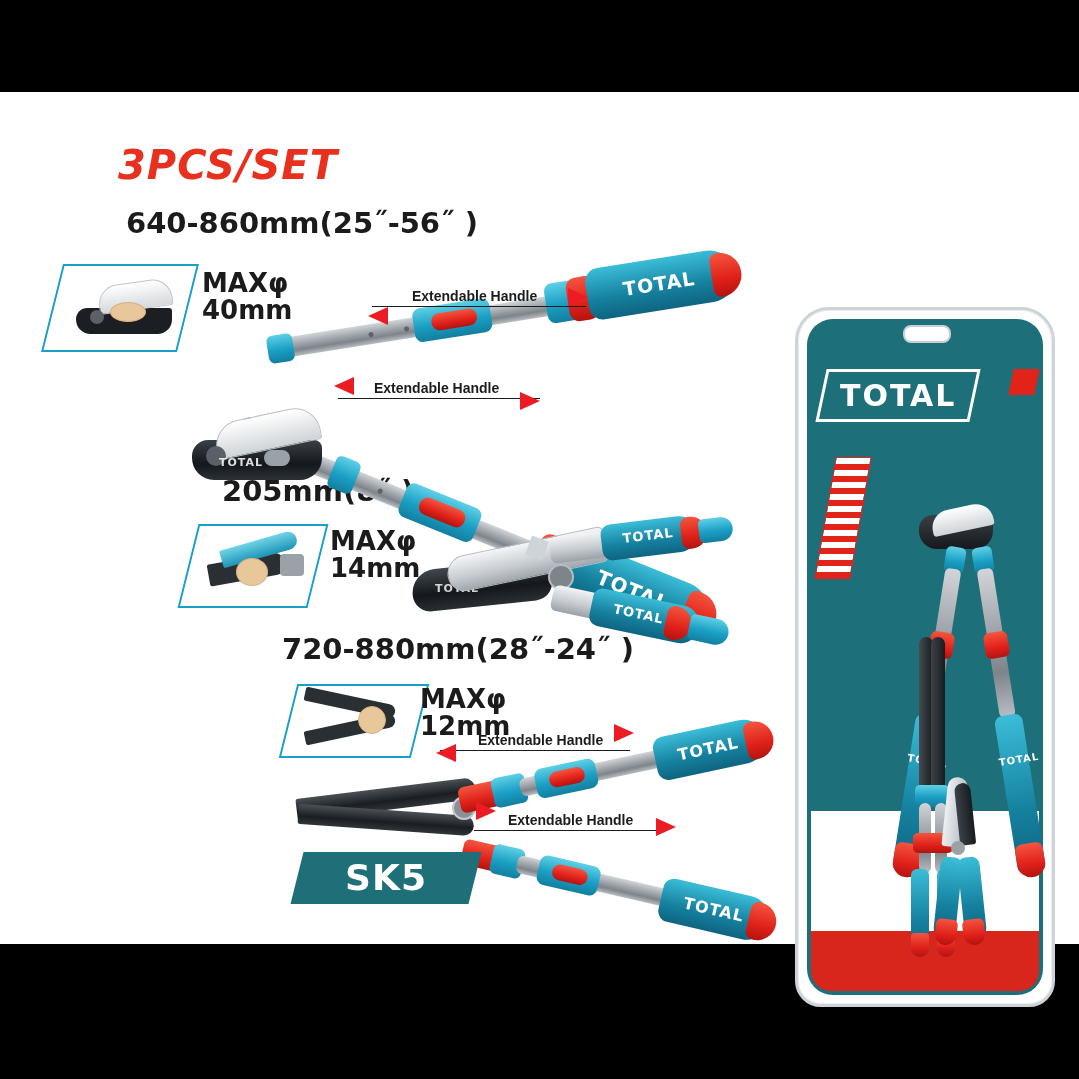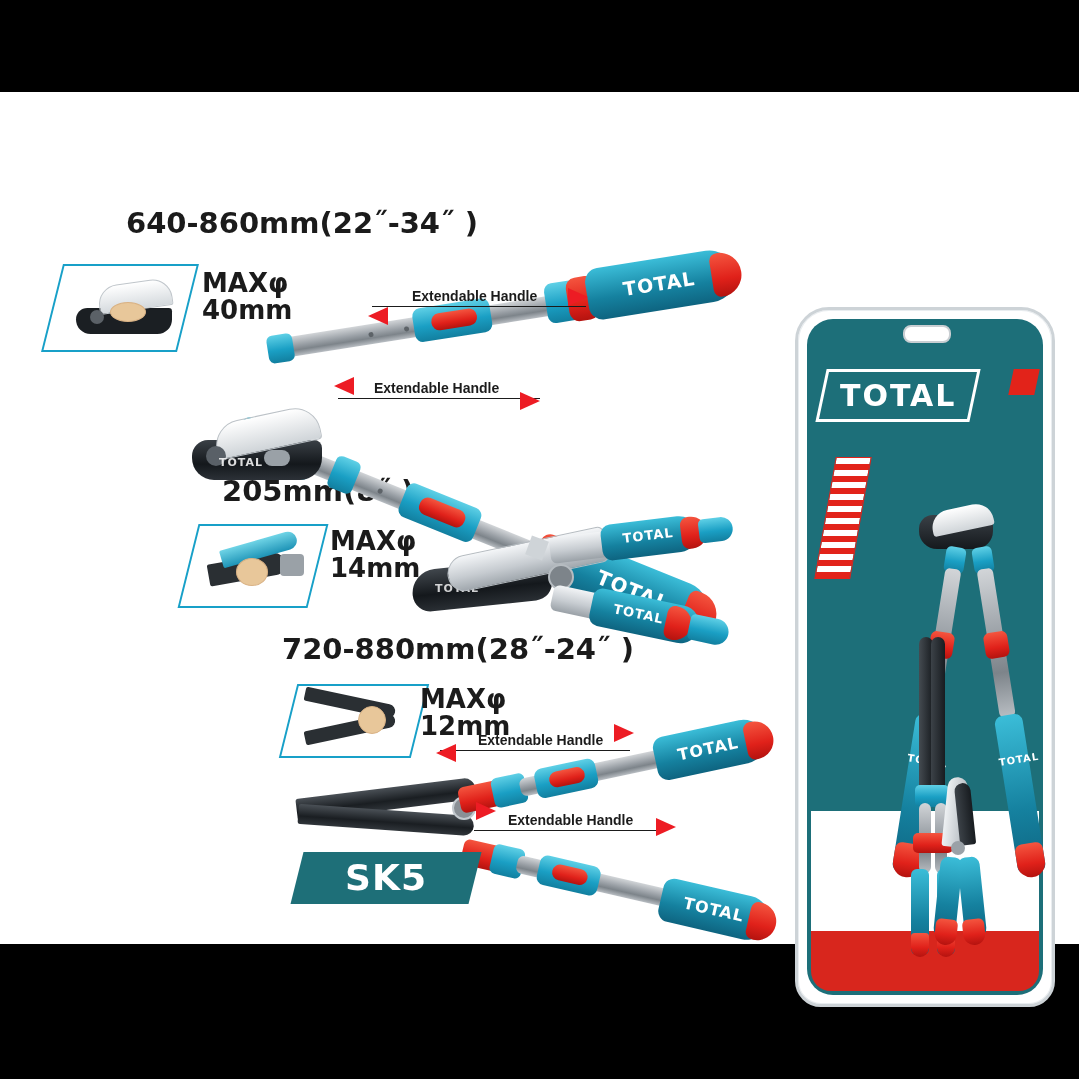--- a/index.html
+++ b/index.html
@@ -108,21 +108,22 @@
     background:repeating-linear-gradient(0deg,#e2231a 0 6px,#fff 6px 12px);
     border:1px solid #e2231a;transform:skewX(-10deg);
   }
 </style>
 </head>
 <body>
 
 <div class="stage">
   <div class="sheet">
 
-    <div class="dim dim1">640-860mm(22˝-34˝ )</div>
+    <div class="title">3PCS/SET</div>
+    <div class="dim dim1">640-860mm(25˝-56˝ )</div>
     <div class="dim dim2">205mm(8˝ )</div>
     <div class="dim dim3">720-880mm(28˝-24˝ )</div>
 
     <div class="callout">
       <div class="calloutbox" style="left:52px;top:172px;width:132px;height:84px;"></div>
 
       <div class="part" style="left:72px;top:182px;width:110px;height:68px;">
         <div style="position:absolute;left:4px;top:34px;width:96px;height:26px;background:#1b1f23;border-radius:14px 4px 18px 18px;"></div>
         <div style="position:absolute;left:26px;top:8px;width:72px;height:26px;background:linear-gradient(180deg,#ffffff,#d4d9dd);border-radius:20px 20px 2px 2px;transform:rotate(-8deg);border:1px solid #c0c6cb;"></div>
         <div style="position:absolute;left:38px;top:28px;width:34px;height:18px;border-radius:50%;background:#e8c79a;border:1px solid #d9b285;"></div>

